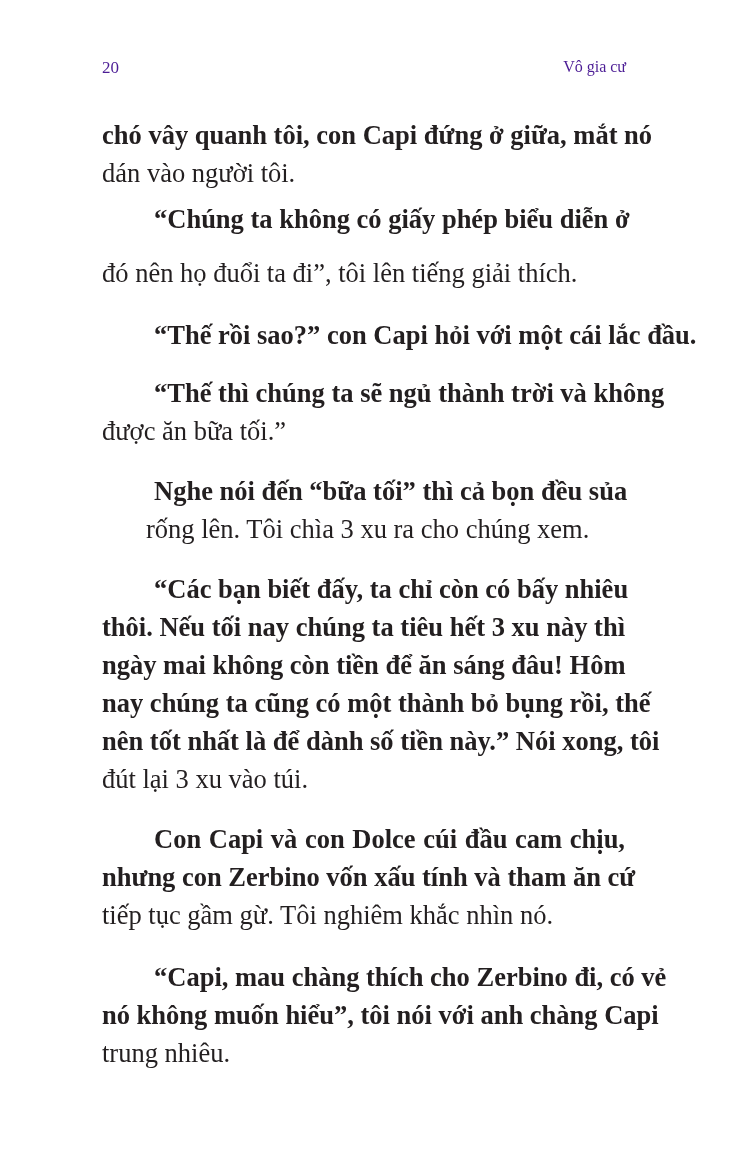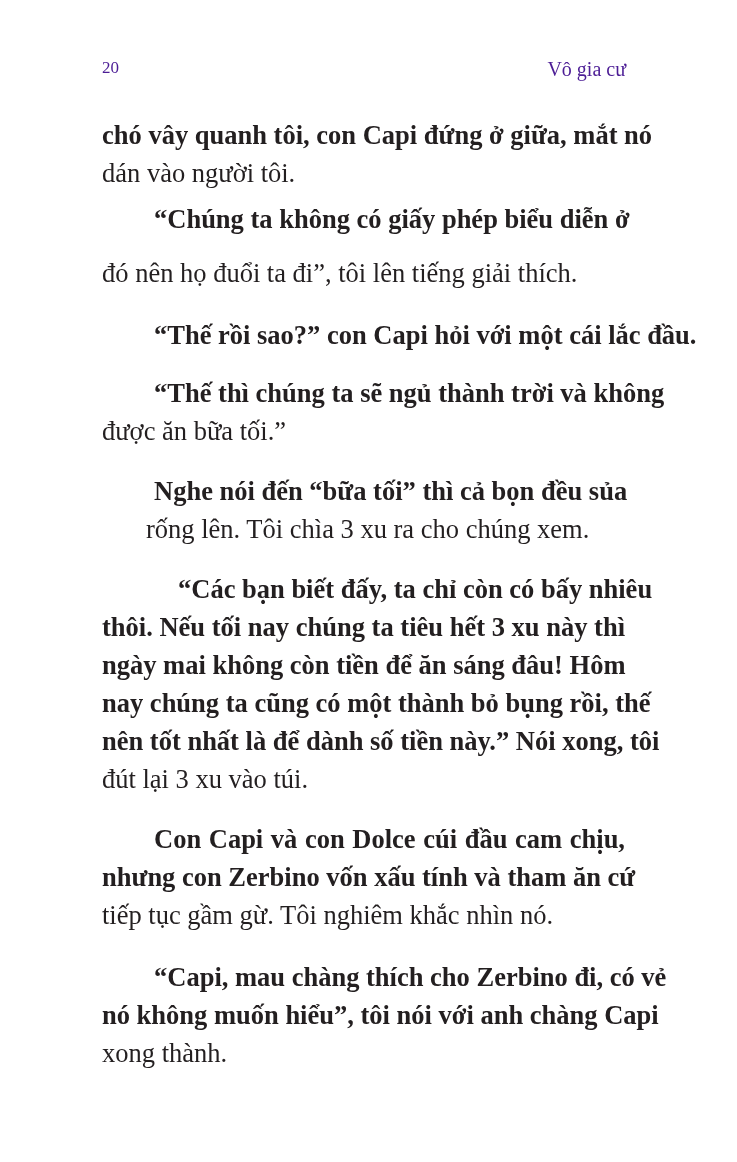--- a/index.html
+++ b/index.html
@@ -1,21 +1,21 @@
 <!DOCTYPE html>
 <html><head>
   <meta charset="utf-8">
   <style>
     html, body { margin: 0; padding: 0; background: #ffffff; }
     body { width: 737px; height: 1162px; position: relative; overflow: hidden;
            font-family: "Liberation Serif", "DejaVu Serif", serif; color: #231f20; }
     .header { position: absolute; top: 58px; left: 102px; width: 524px; height: 24px;
               font-size: 17px; color: #4c1d95; }
     .page-num { position: absolute; left: 0; top: 0; }
-    .running-title { position: absolute; right: 0; top: 0; font-size: 20px; }
+    .running-title { position: absolute; right: 0; top: 0; font-size: 16px; }
     .body-text { position: absolute; left: 102px; width: 523px; top: 116px; font-size: 26.5px; }
     .line { position: absolute; left: 0; width: 523px; height: 38px; line-height: 38px;
             white-space: nowrap; }
     .line.justify { text-align: justify; text-align-last: justify; font-weight: bold; }
     .line.indent { left: 52px; width: 471px; }
   </style>
 </head>
 <body>
 
 <div class="header">
@@ -37,30 +37,30 @@
     </div>
     <div>
       <div class="line justify indent" style="top: 258px;">“Thế thì chúng ta sẽ ngủ thành trời và không</div>
       <div class="line" style="top: 296px;">được ăn bữa tối.”</div>
     </div>
     <div>
       <div class="line justify indent" style="top: 356px;">Nghe nói đến “bữa tối” thì cả bọn đều sủa</div>
       <div class="line" style="top: 394px; margin-left: 44px;">rống lên. Tôi chìa 3 xu ra cho chúng xem.</div>
     </div>
     <div>
-      <div class="line justify indent" style="top: 454px; margin-left: 24px;">“Các bạn biết đấy, ta chỉ còn có bấy nhiêu</div>
+      <div class="line justify indent" style="top: 454px;">“Các bạn biết đấy, ta chỉ còn có bấy nhiêu</div>
       <div class="line justify" style="top: 492px;">thôi. Nếu tối nay chúng ta tiêu hết 3 xu này thì</div>
       <div class="line justify" style="top: 530px;">ngày mai không còn tiền để ăn sáng đâu! Hôm</div>
       <div class="line justify" style="top: 568px;">nay chúng ta cũng có một thành bỏ bụng rồi, thế</div>
       <div class="line justify" style="top: 606px;">nên tốt nhất là để dành số tiền này.” Nói xong, tôi</div>
       <div class="line" style="top: 644px;">đút lại 3 xu vào túi.</div>
     </div>
     <div>
       <div class="line justify indent" style="top: 704px;">Con Capi và con Dolce cúi đầu cam chịu,</div>
       <div class="line justify" style="top: 742px;">nhưng con Zerbino vốn xấu tính và tham ăn cứ</div>
       <div class="line" style="top: 780px;">tiếp tục gầm gừ. Tôi nghiêm khắc nhìn nó.</div>
     </div>
     <div>
       <div class="line justify indent" style="top: 842px;">“Capi, mau chàng thích cho Zerbino đi, có vẻ</div>
       <div class="line justify" style="top: 880px;">nó không muốn hiểu”, tôi nói với anh chàng Capi</div>
-      <div class="line" style="top: 918px;">xong thành.</div>
+      <div class="line" style="top: 918px;">trung nhiêu.</div>
     </div>
   </div>
 
 </body></html>

